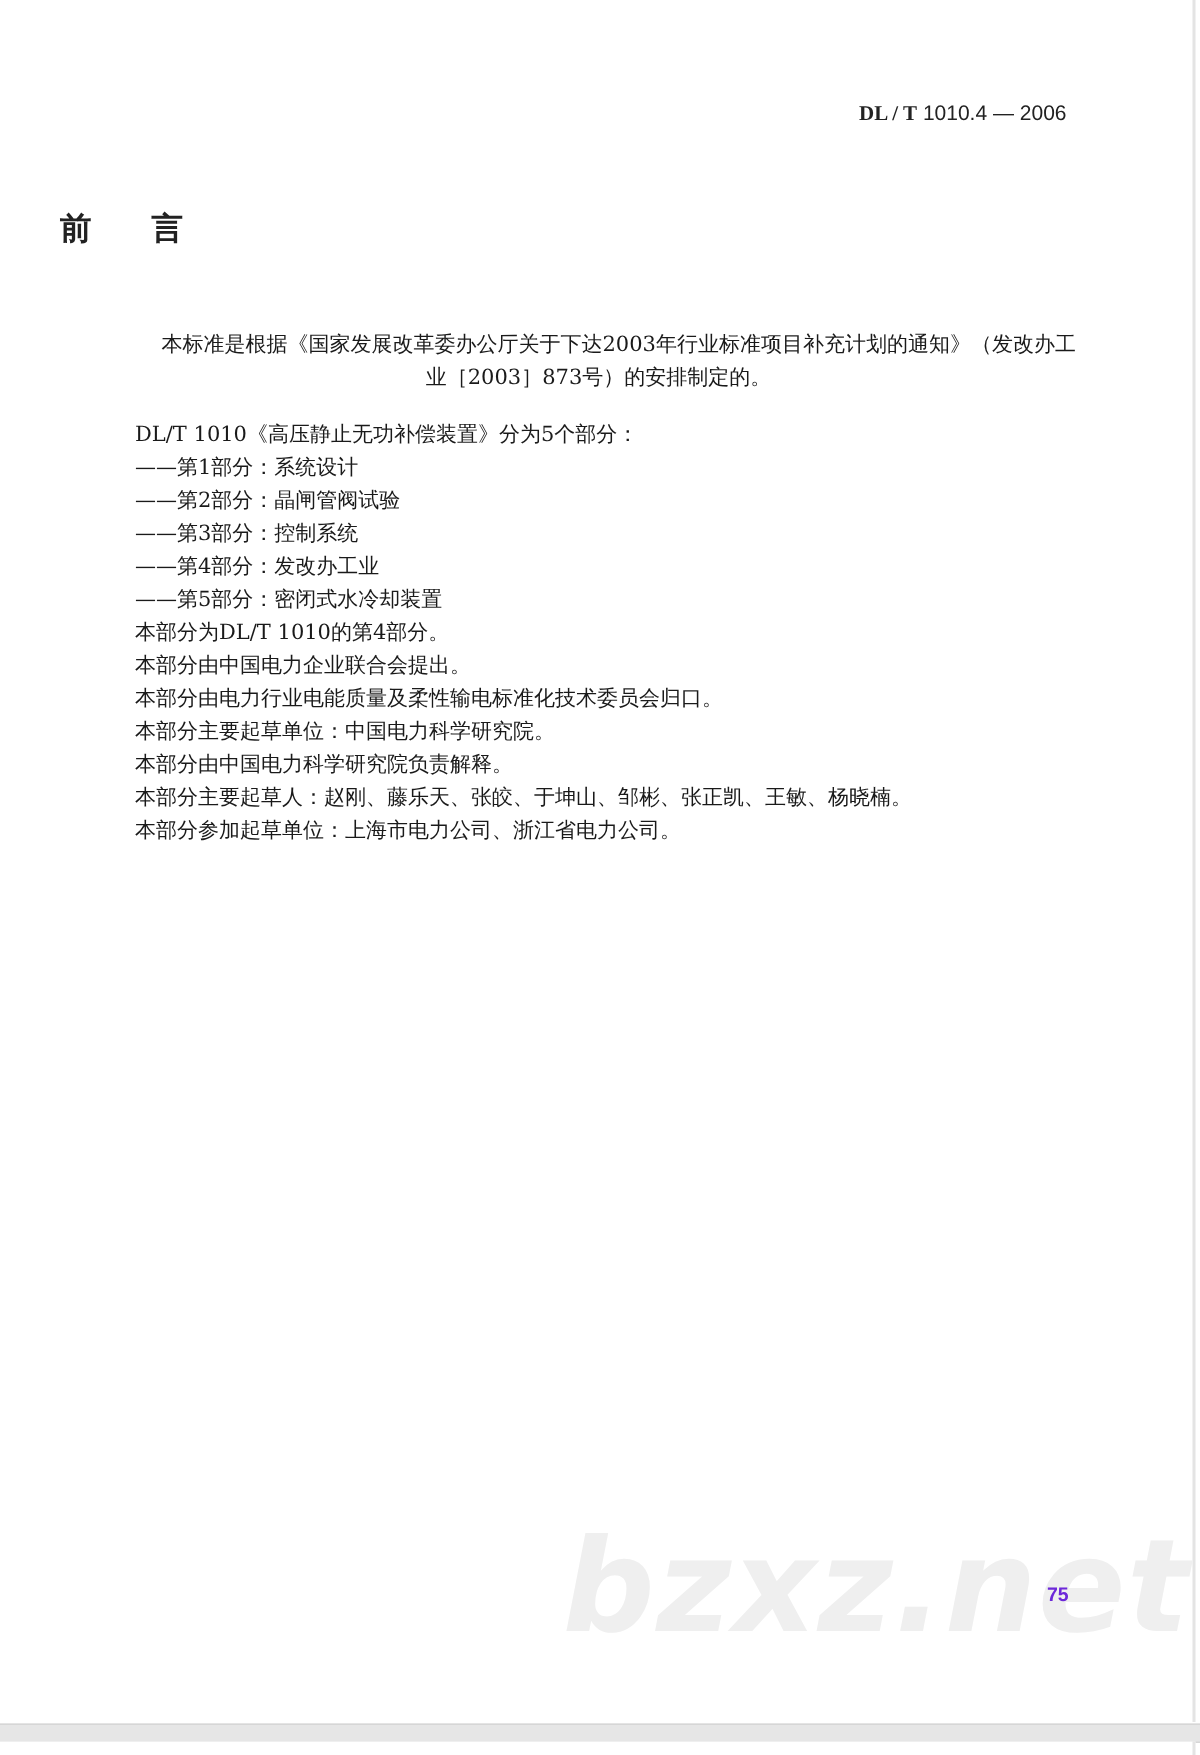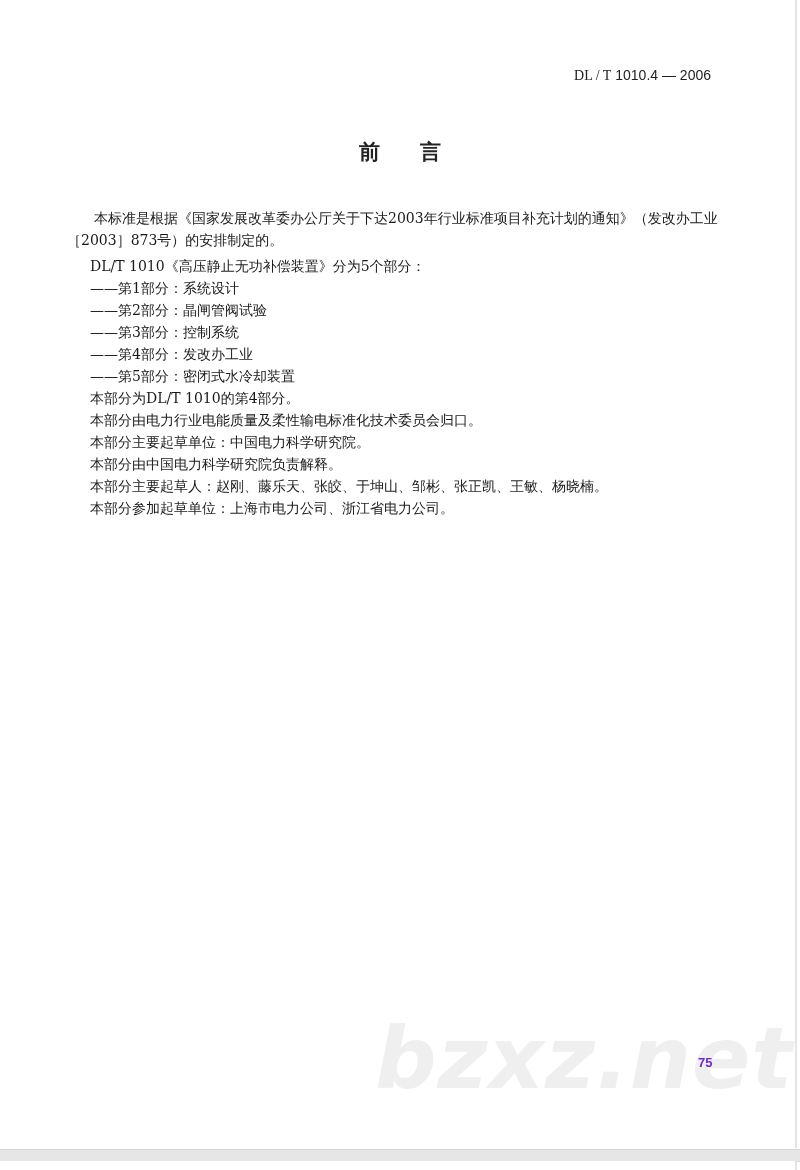--- a/index.html
+++ b/index.html
@@ -21,31 +21,31 @@
     }
     .next-page {
       position: absolute; left: 0; top: 1161px; width: 795px; height: 9px;
       background: #fff; border-right: 2px solid #e4e4e4;
     }
     .std-code {
       position: absolute; right: 84px; top: 67px;
       font-family: "Liberation Sans", sans-serif;
       font-size: 14px; color: #222;
     }
-    .std-code b { font-family: "Liberation Serif", serif; font-weight: normal; margin-top: 16px; }
+    .std-code b { font-family: "Liberation Serif", serif; font-weight: bold; margin-top: 16px; }
     .title {
-      position: absolute; left: 0; width: 800px; top: 138px; text-align: center;
+      position: absolute; left: 0; width: 800px; top: 138px; 
       font-family: "DejaVu Sans", sans-serif; font-weight: bold;
       font-size: 21px; letter-spacing: 40px; text-indent: 40px; color: #222;
     }
     .body-text {
       position: absolute; left: 63px; top: 203px; width: 672px;
       font-size: 14px; line-height: 22px;
     }
-    .para { margin: 4px; text-indent: 27px; }
+    .para { margin: 16px; text-indent: 27px; text-align: center; }
     .line { margin: 0; padding-left: 27px; }
     .page-number {
       position: absolute; left: 698px; top: 1055px;
       font-family: "Liberation Sans", sans-serif; font-weight: bold;
       font-size: 13px; color: #6d28d9; z-index: 2;
     }
     .watermark {
       position: absolute; left: 375px; top: 1015px;
       font-family: "DejaVu Sans", sans-serif; font-weight: bold;
       font-size: 86px; color: #efefef; letter-spacing: 1px; z-index: 1;
@@ -63,20 +63,21 @@
 
   <div class="body-text">
     <p class="para">本标准是根据《国家发展改革委办公厅关于下达2003年行业标准项目补充计划的通知》（发改办工业［2003］873号）的安排制定的。</p>
     <p class="line">DL/T 1010《高压静止无功补偿装置》分为5个部分：</p>
     <p class="line">——第1部分：系统设计</p>
     <p class="line">——第2部分：晶闸管阀试验</p>
     <p class="line">——第3部分：控制系统</p>
     <p class="line">——第4部分：发改办工业</p>
     <p class="line">——第5部分：密闭式水冷却装置</p>
     <p class="line">本部分为DL/T 1010的第4部分。</p>
+    <p class="line">本部分由中国电力企业联合会提出。</p>
     <p class="line">本部分由电力行业电能质量及柔性输电标准化技术委员会归口。</p>
     <p class="line">本部分主要起草单位：中国电力科学研究院。</p>
     <p class="line">本部分由中国电力科学研究院负责解释。</p>
     <p class="line">本部分主要起草人：赵刚、藤乐天、张皎、于坤山、邹彬、张正凯、王敏、杨晓楠。</p>
     <p class="line">本部分参加起草单位：上海市电力公司、浙江省电力公司。</p>
   </div>
 
   <div class="watermark">bzxz.net</div>
   <div class="page-number">75</div>
 </div>

